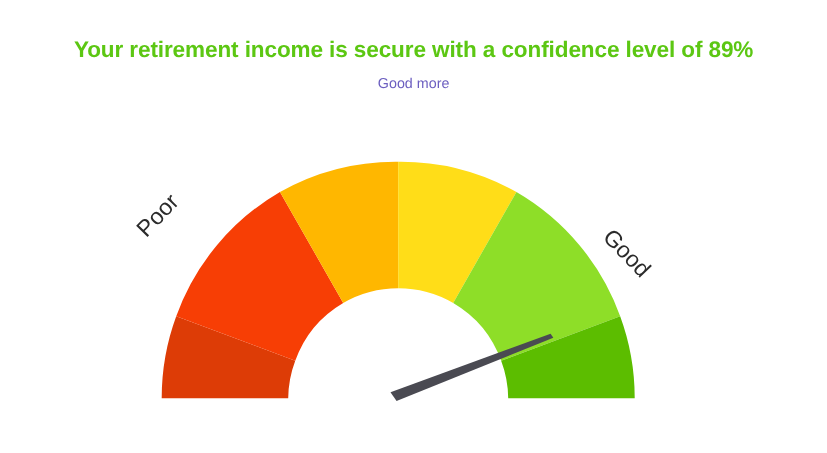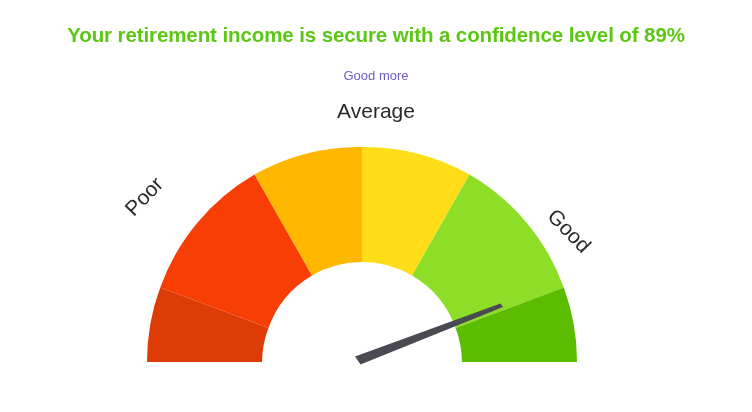--- a/index.html
+++ b/index.html
@@ -11,21 +11,21 @@
     width: 752px;
     height: 412px;
     position: relative;
     overflow: hidden;
     font-family: "Liberation Sans", sans-serif;
     -webkit-font-smoothing: antialiased;
   }
 
   #headline {
     position: absolute;
-    top: 23px;
+    top: 34px;
     left: 0;
     width: 752px;
     text-align: center;
     font-size: 20.5px;
     font-weight: bold;
     color: #5cc713;
     letter-spacing: -0.1px;
     white-space: nowrap;
   }
 
@@ -99,16 +99,15 @@
       <path fill="#8ede28" d="M 469.5,174.5 A 215,215 0 0 1 563.79,287.5 L 455.6,328.0 A 100,100 0 0 0 412,275.4 Z"></path>
       <path fill="#5cbd00" d="M 563.79,287.5 A 215,215 0 0 1 577,362 L 462,362 A 100,100 0 0 0 455.6,328.0 Z"></path>
     </g>
 
     <g>
 
       <polygon fill="#4a4a52" points="500.5,303.5 503,307 360.5,364.5 355,356.5"></polygon>
     </g>
   </svg>
 
-  <div id="center-label">Average</div>
   <div class="side-label" id="label-poor">Poor</div>
   <div class="side-label" id="label-good">Good</div>
 </div>
 
 </body></html>

